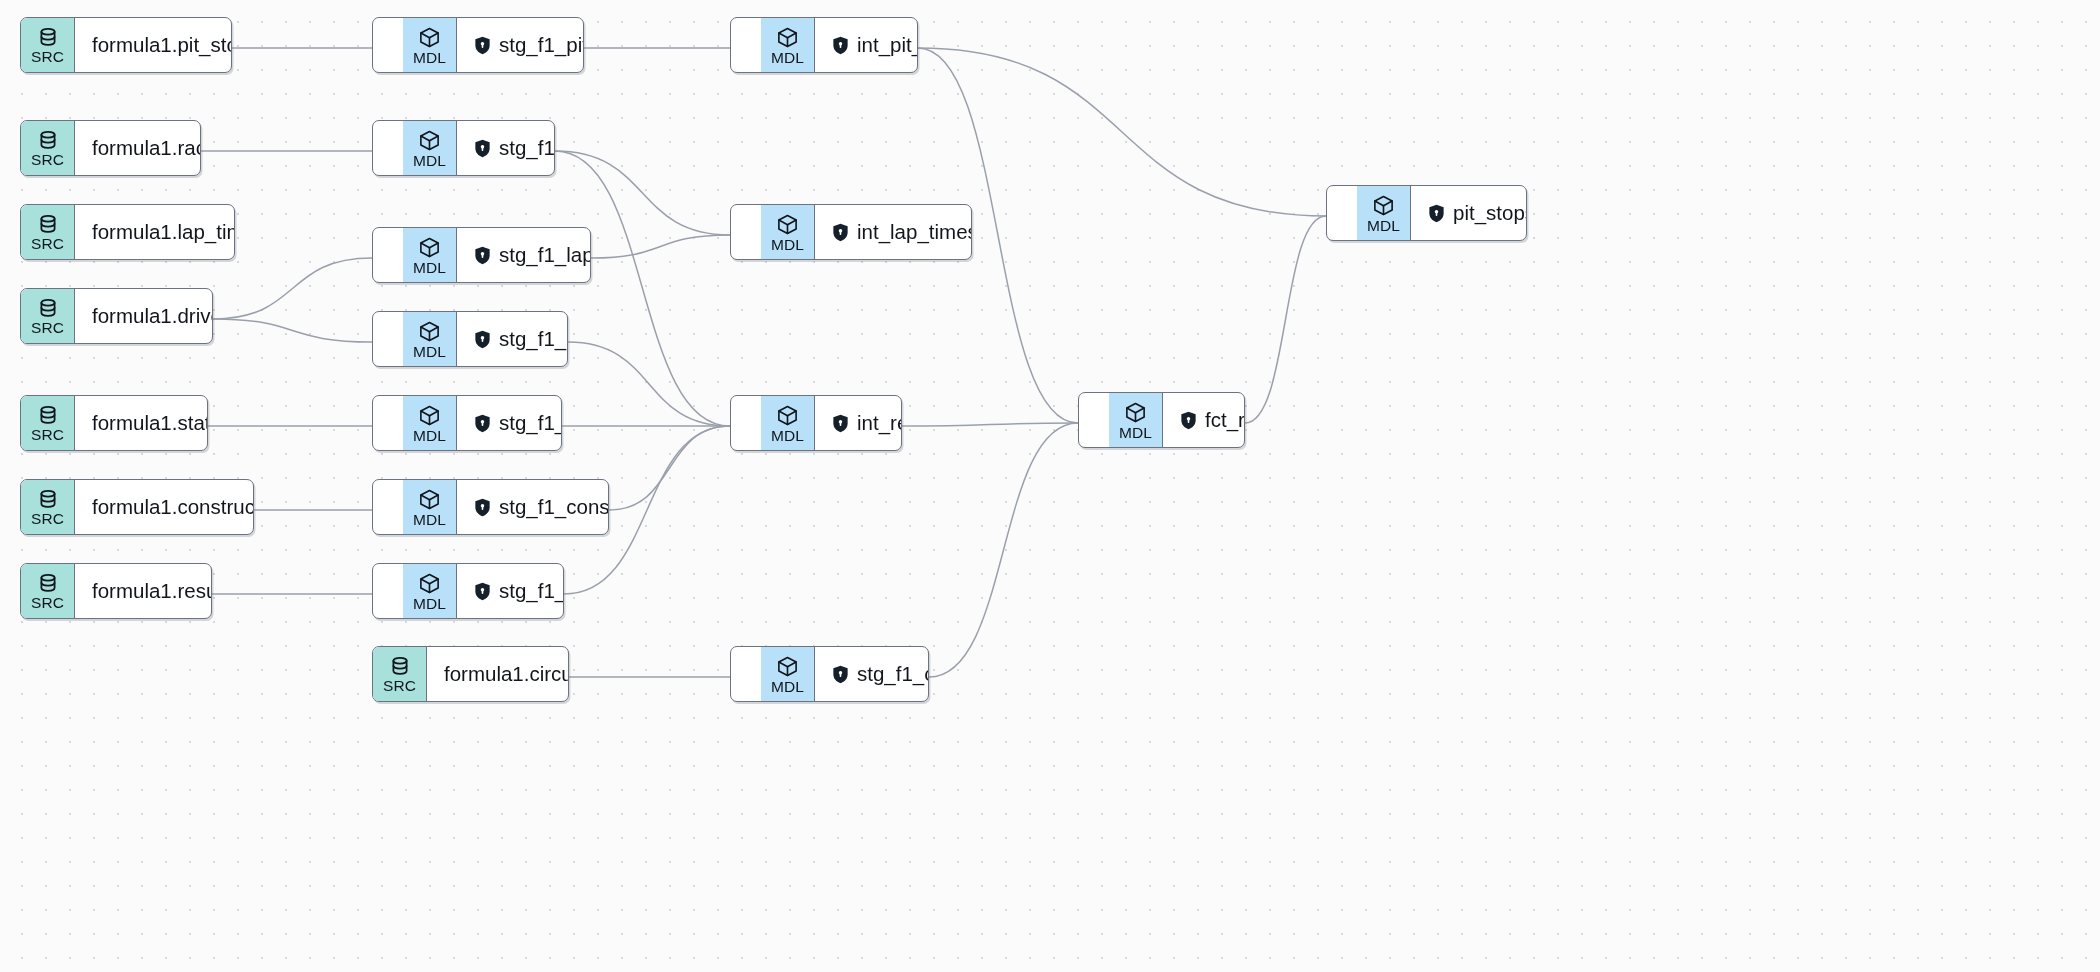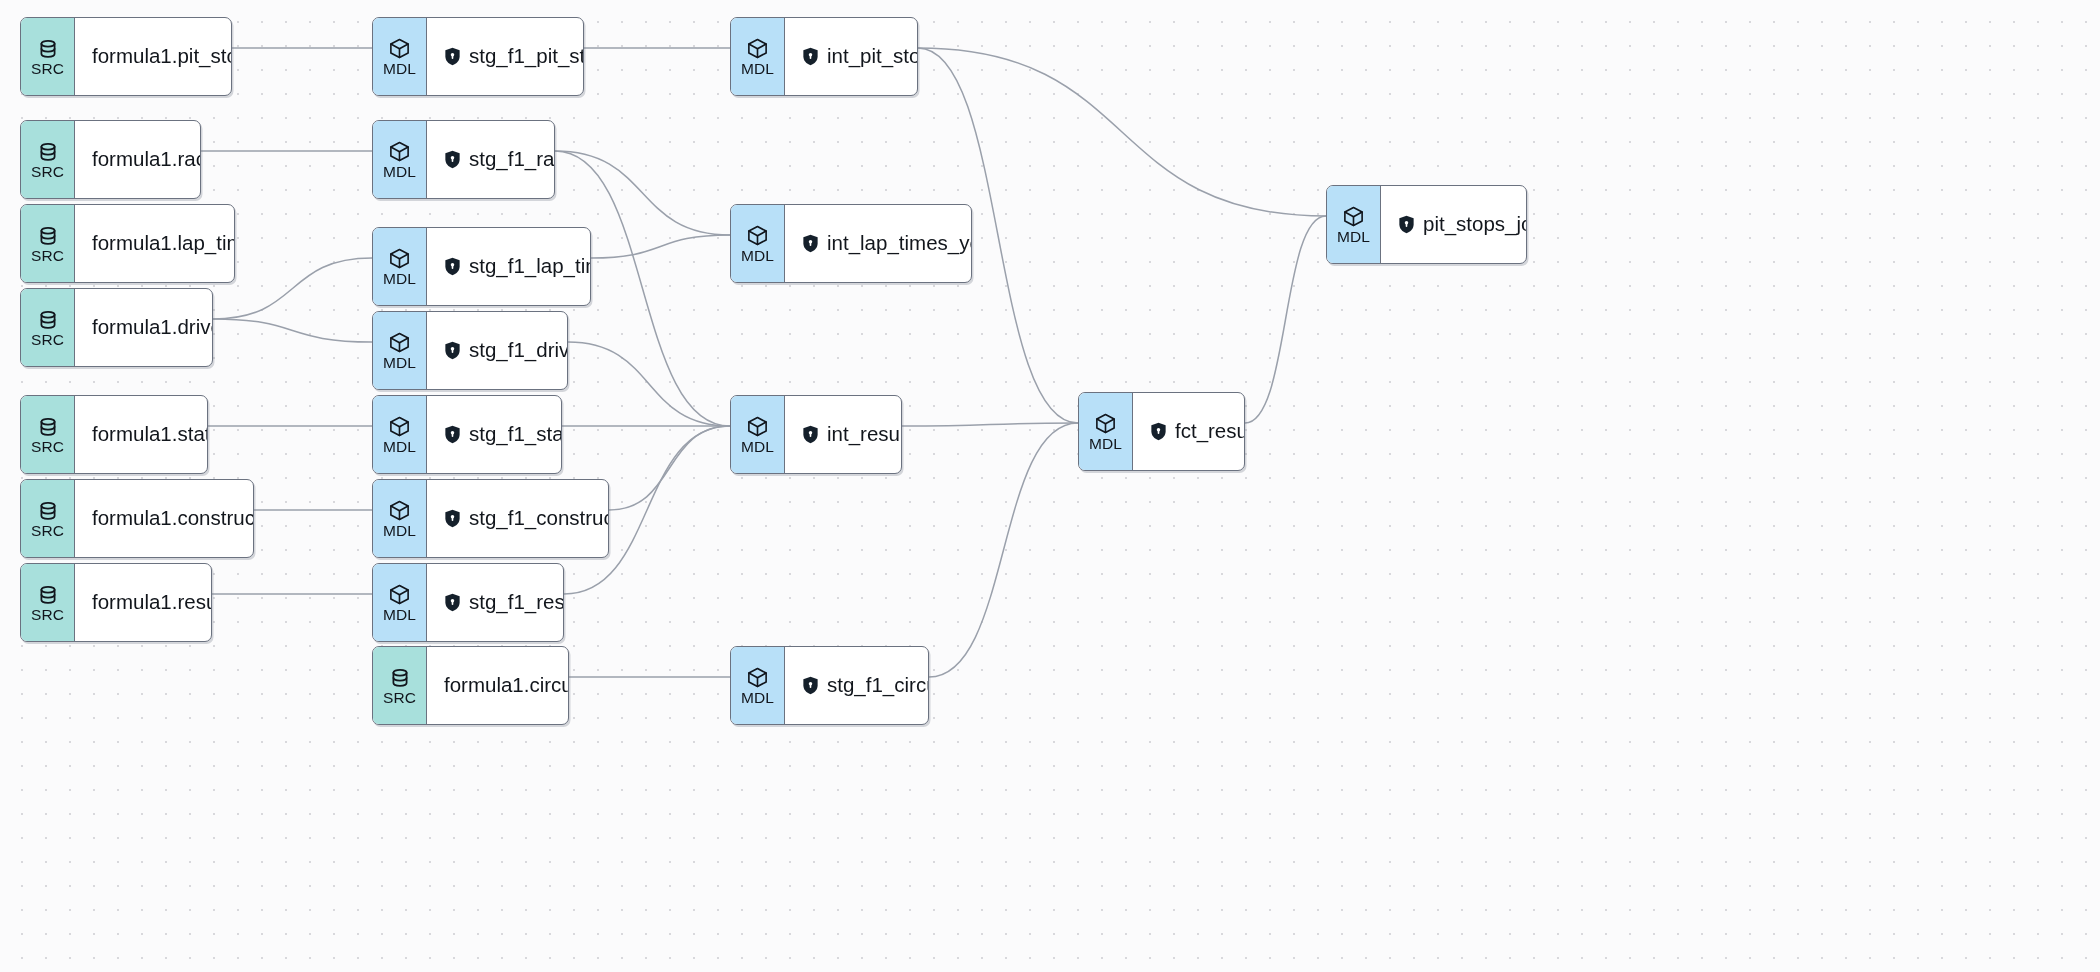--- a/index.html
+++ b/index.html
@@ -22,41 +22,41 @@
     position: absolute;
     left: 0; top: 0;
     width: 2100px;
     height: 972px;
     pointer-events: none;
   }
   .node {
     position: absolute;
     display: flex;
     align-items: stretch;
-    height: 79px;
+    height: 56px;
     box-sizing: border-box;
     border-radius: 7px;
     background: #ffffff;
     border: 1.4px solid #6b7280;
     box-shadow: 1.5px 2px 0 rgba(120,125,140,0.30);
     overflow: hidden;
   }
   .node .badge {
     width: 54px;
     flex: 0 0 54px;
     display: flex;
     flex-direction: column;
     align-items: center;
     justify-content: center;
     gap: 1px;
     border-right: 1.4px solid #6b7280;
     box-sizing: border-box;
   }
   .node.src .badge { background: #a8e0dc; }
-  .node.mdl .badge { background: #b8e0f8; }
+  .node.mdl .badge { background: #b8e0f8; margin-left: 30px; }
   .badge .badge-icon {
     display: block;
     line-height: 0;
     margin-top: 1px;
   }
   .badge .badge-text {
     font-size: 15.5px;
     letter-spacing: 0.1px;
     color: #11161d;
     line-height: 1;

